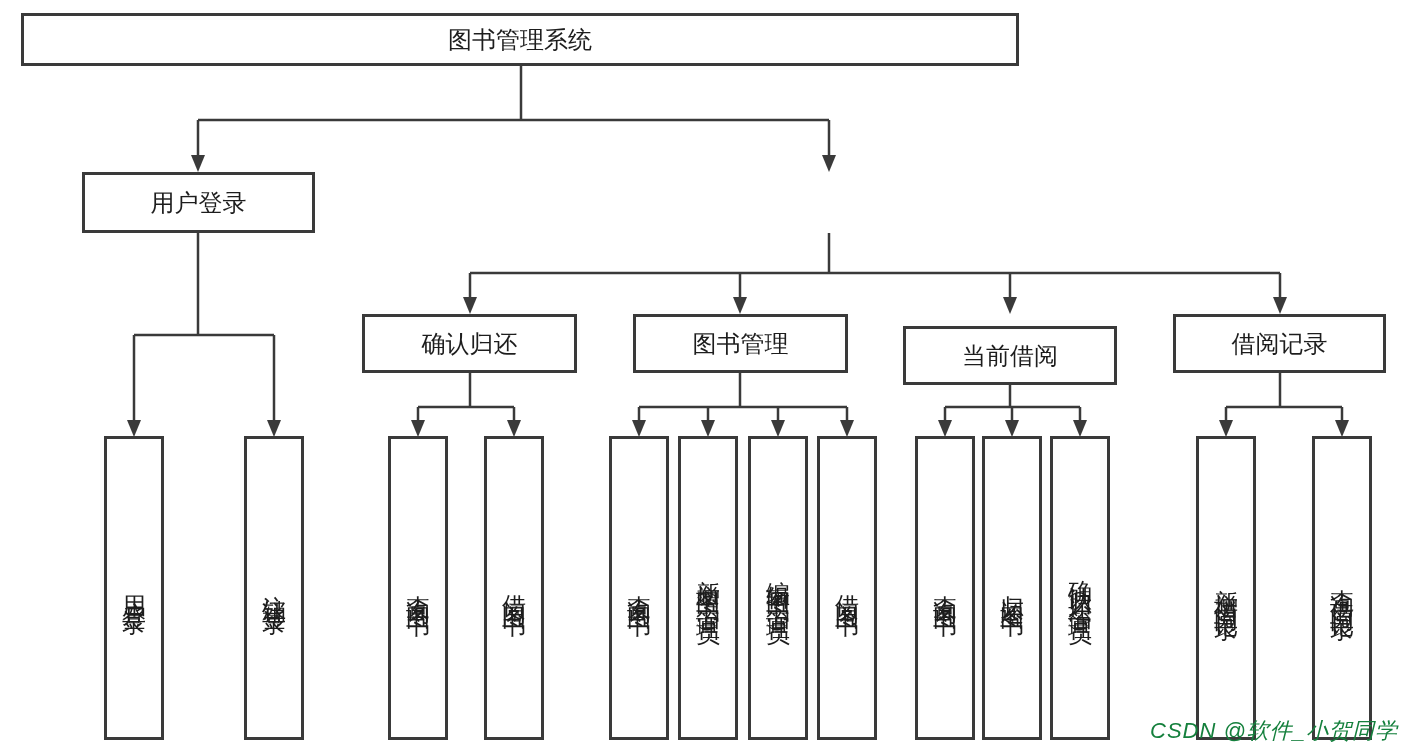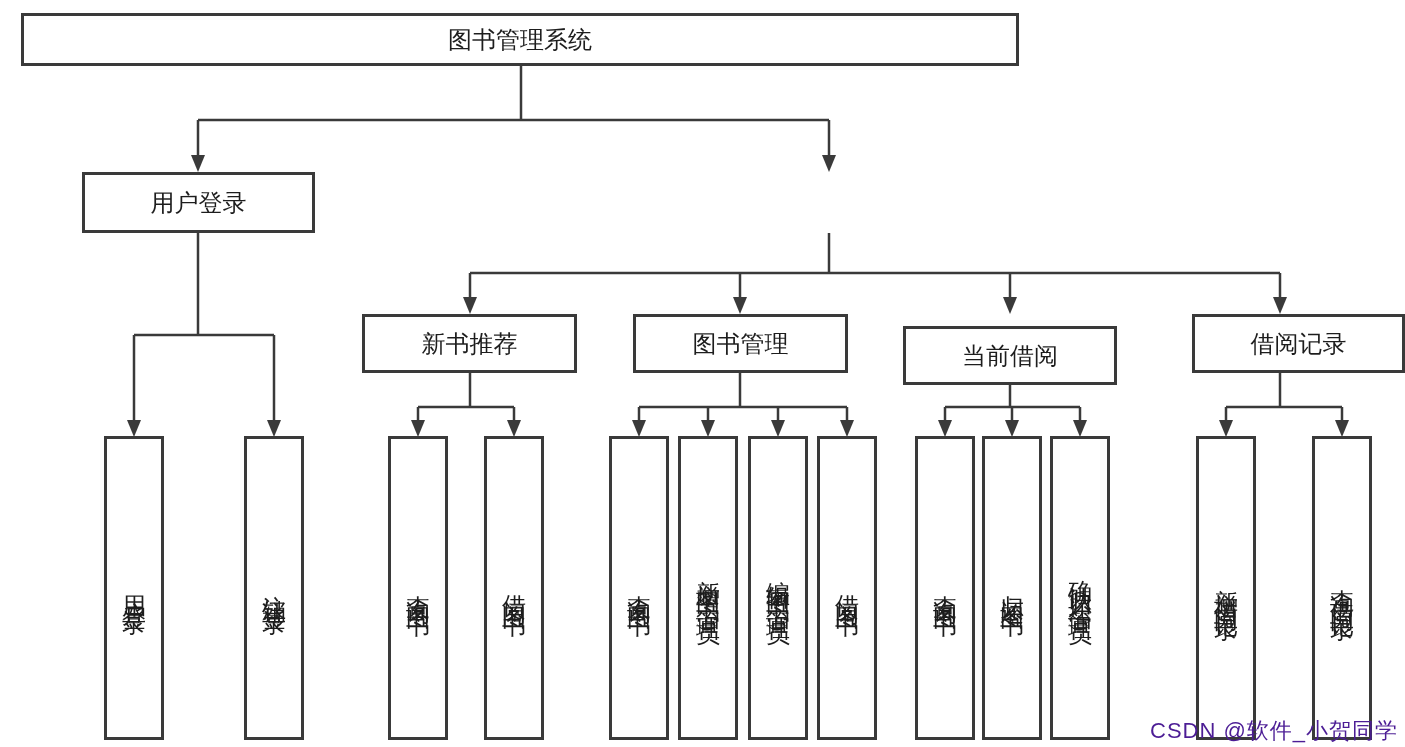--- a/index.html
+++ b/index.html
@@ -32,44 +32,45 @@
     line-height: 1;
     white-space: normal;
   }
   
   .n-root            { left: 21px;   top: 13px;  width: 998px; height: 53px; }
   .n-user-login      { left: 82px;   top: 172px; width: 233px; height: 61px; }
   .n-book-mgmt       { left: 712px;  top: 172px; width: 233px; height: 61px; }
   .n-new-book        { left: 362px;  top: 314px; width: 215px; height: 59px; }
   .n-book-borrow     { left: 633px;  top: 314px; width: 215px; height: 59px; }
   .n-current-borrow  { left: 903px;  top: 314px; width: 214px; height: 59px; margin-top: 12px; }
-  .n-borrow-records  { left: 1173px; top: 314px; width: 213px; height: 59px; margin-left: 19px; }
+  .n-borrow-records  { left: 1173px; top: 314px; width: 213px; height: 59px; }
   
   .leaf { top: 436px; height: 304px; width: 60px; }
   .l-1  { left: 104px; }
   .l-2  { left: 244px; }
   .l-3  { left: 388px; }
   .l-4  { left: 484px; }
   .l-5  { left: 609px; }
   .l-6  { left: 678px; }
   .l-7  { left: 748px; }
   .l-8  { left: 817px; }
   .l-9  { left: 915px; }
   .l-10 { left: 982px; }
   .l-11 { left: 1050px; }
   .l-12 { left: 1196px; }
   .l-13 { left: 1312px; }
   .watermark {
     position: absolute;
     left: 1150px;
     top: 716px;
     font-size: 22px;
-    color: #4c1d95;
+    color: #15803d;
     z-index: 5;
     letter-spacing: 1px;
+    font-style: italic;
   }
 </style>
 </head>
 <body>
 
 <div class="canvas">
 
   <svg class="connectors" width="1405" height="747" viewBox="0 0 1405 747" fill="none" stroke="#3a3a3a" stroke-width="2.5">
 
     <g>
@@ -143,21 +144,21 @@
       <line x1="1342" y1="407" x2="1342" y2="425"></line>
       <polygon points="1219,420 1233,420 1226,437" fill="#3a3a3a" stroke="none"></polygon>
       <polygon points="1335,420 1349,420 1342,437" fill="#3a3a3a" stroke="none"></polygon>
     </g>
   </svg>
 
   <div class="node n-root">图书管理系统</div>
 
   <div class="node n-user-login">用户登录</div>
 
-  <div class="node n-new-book">新书推荐</div>
+  <div class="node n-new-book">确认归还</div>
   <div class="node n-book-borrow">图书管理</div>
   <div class="node n-current-borrow">当前借阅</div>
   <div class="node n-borrow-records">借阅记录</div>
 
   <div class="node v leaf l-1">用户登录</div>
   <div class="node v leaf l-2">注销登录</div>
   <div class="node v leaf l-3">查询图书</div>
   <div class="node v leaf l-4">借阅图书</div>
   <div class="node v leaf l-5">查询图书</div>
   <div class="node v leaf l-6">新增图书（管理员）</div>

